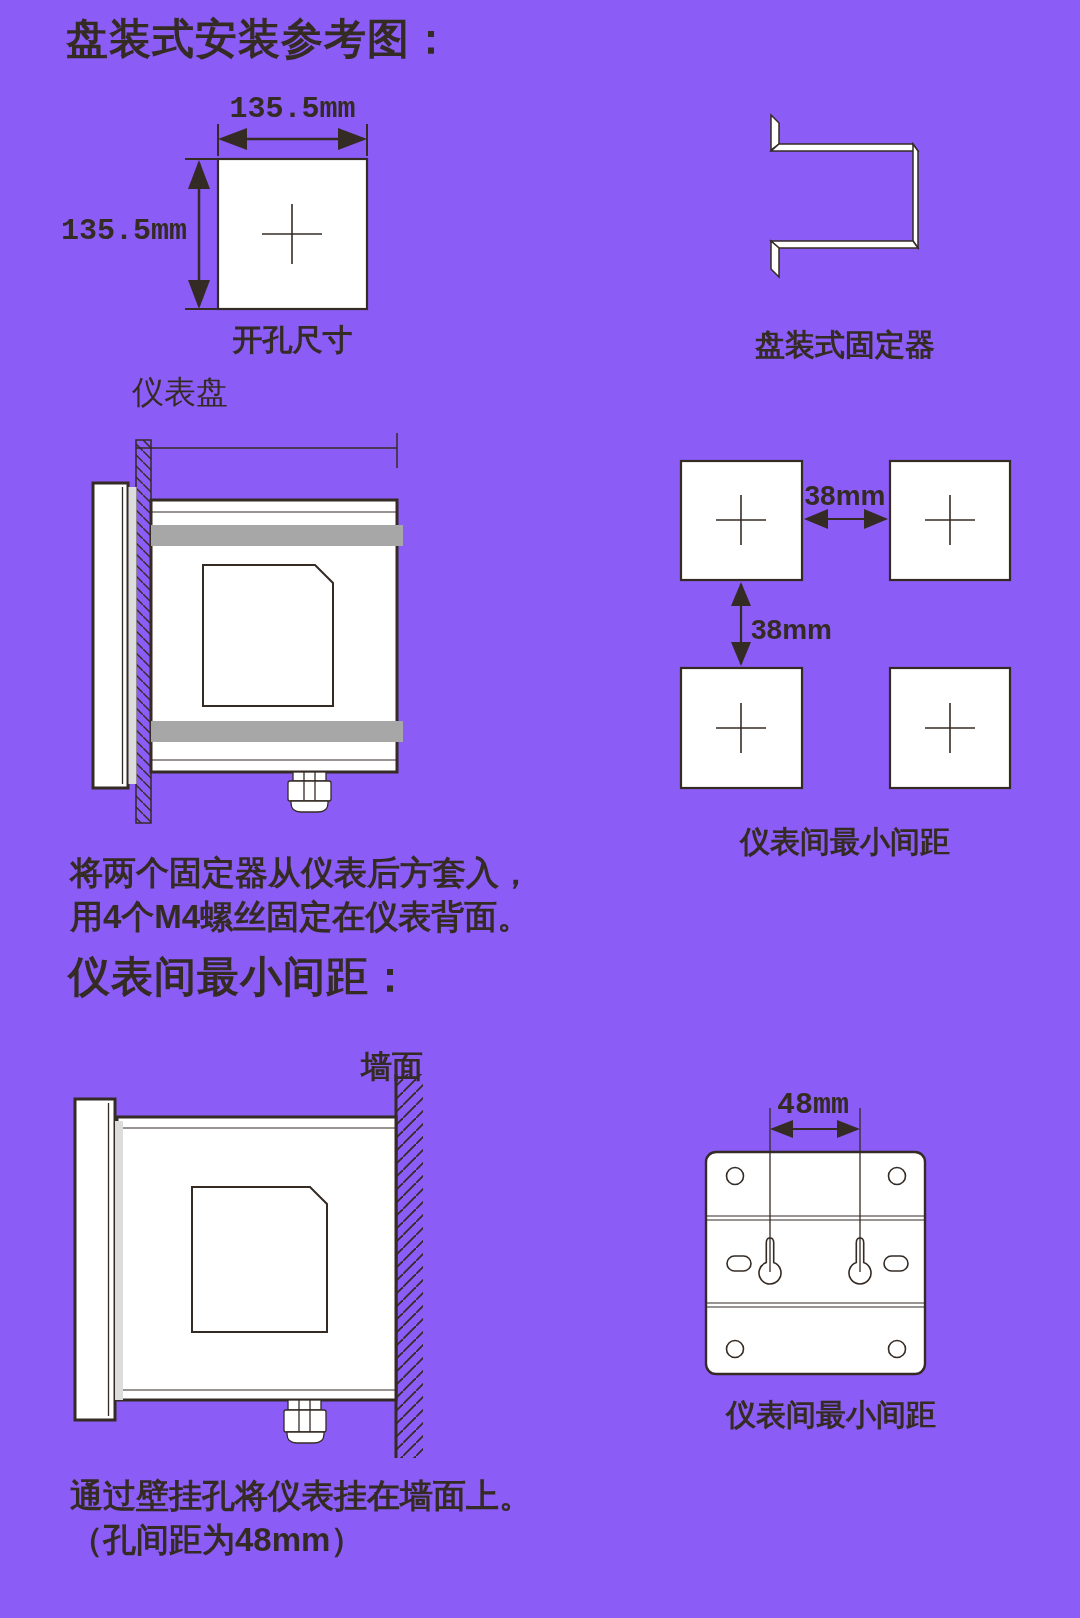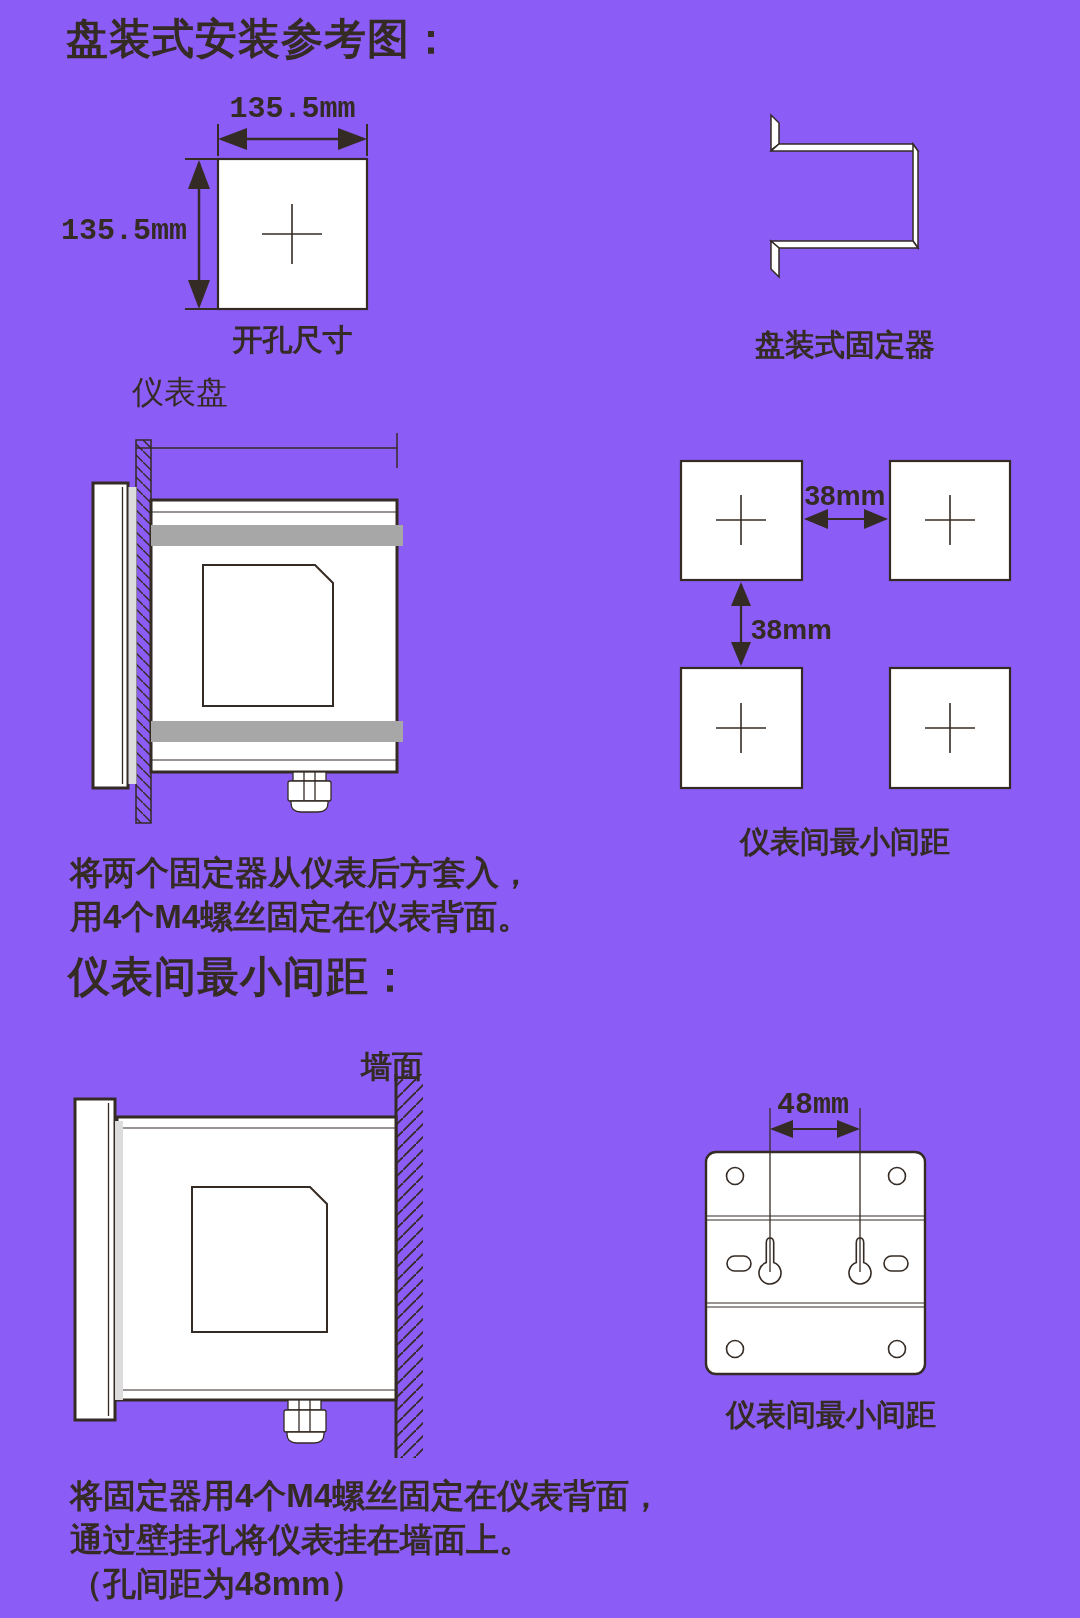--- a/index.html
+++ b/index.html
@@ -186,18 +186,17 @@
   </div>
 
   <div class="t title" style="left:68px;top:952px;">仪表间最小间距：</div>
 
   <div class="t cap ctr" style="left:352px;top:1029px;width:80px;font-size:31px;margin-top:20px;">墙面</div>
 
   <div class="t dim ctr" style="left:758px;top:1088px;width:110px;">48mm</div>
   <div class="t cap ctr" style="left:726px;top:1397px;width:190px;">仪表间最小间距</div>
 
   <div class="t instr" style="left:70px;top:1474px;">
-    <div>将固定器用4个M4螺丝固定在仪表背面，</div>
     <div>通过壁挂孔将仪表挂在墙面上。</div>
     <div>（孔间距为48mm）</div>
   </div>
 
 </div>
 
 </body></html>

